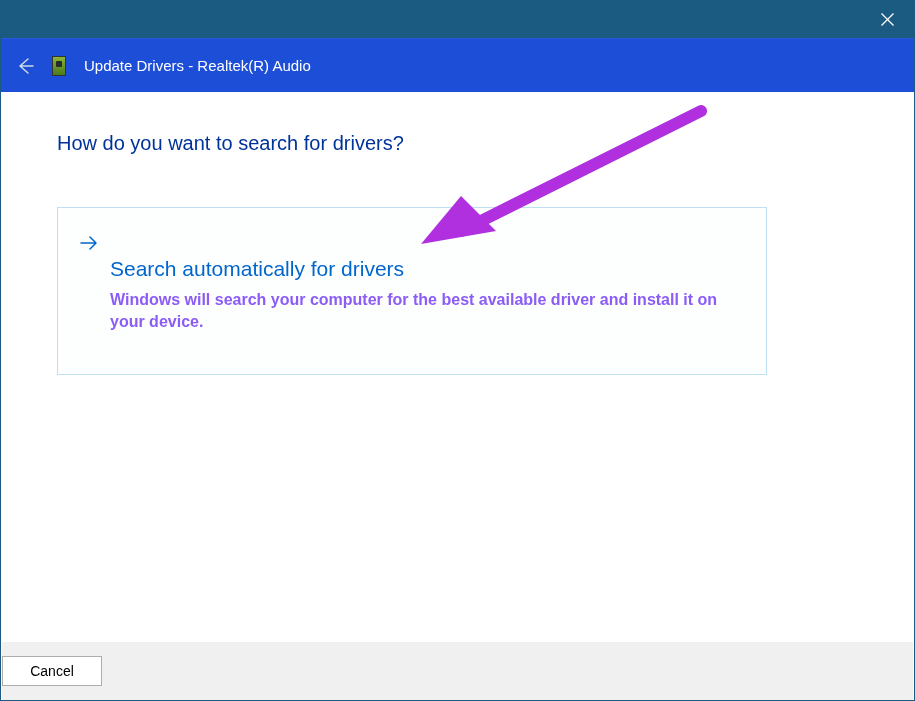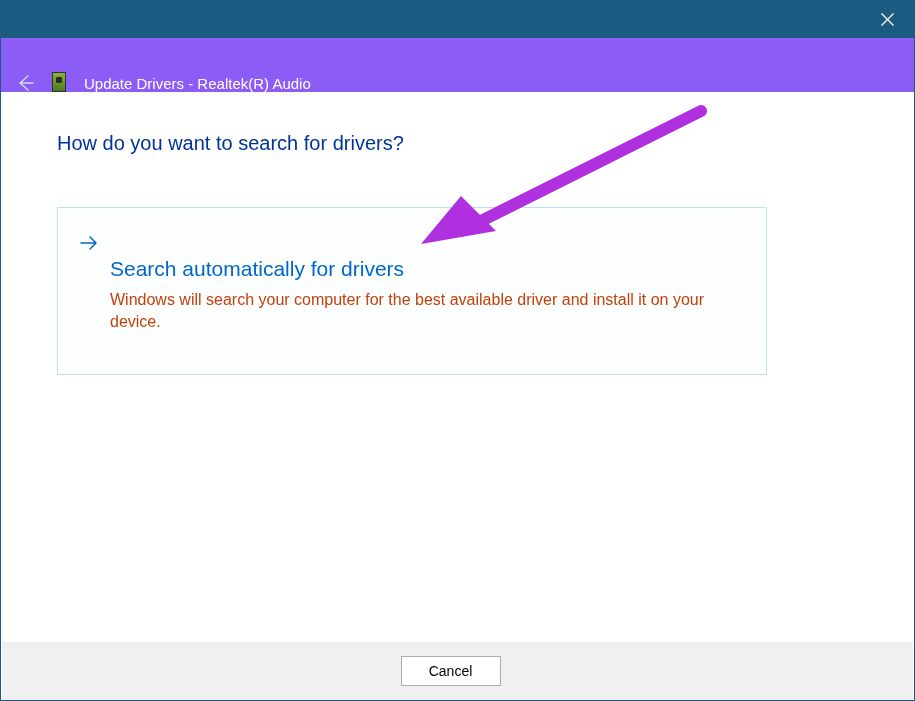--- a/index.html
+++ b/index.html
@@ -30,23 +30,23 @@
       justify-content: center;
       color: #ffffff;
       cursor: pointer;
     }
     .close-btn svg {
       width: 13px;
       height: 13px;
     }
     .headerbar {
       height: 54px;
-      background: #8b5cf6;
-      display: flex;
-      align-items: flex-end;
+      background: #1d4ed8;
+      display: flex;
+      align-items: center;
       padding-left: 15px;
       gap: 18px;
       border-top: 1px solid rgba(255,255,255,0.05);
     }
     .back-arrow {
       color: #d0dbe2;
       cursor: pointer;
       display: flex;
       align-items: center;
     }
@@ -117,40 +117,41 @@
       flex-direction: column;
       gap: 8px;
       margin-top: 27px;
     }
     .option-title {
       color: #0066cc;
       font-size: 21px;
       font-weight: 400;
     }
     .option-desc {
-      color: #c2410c;
+      color: #8b5cf6;
       font-size: 16px;
       line-height: 1.4;
       max-width: 620px;
+      font-weight: bold;
     }
     .option-card:not(.selected) {
       padding: 0 22px 0 22px;
     }
     .option-card:not(.selected) .option-text {
       gap: 4px;
     }
     .footer {
       position: absolute;
       bottom: 0;
       left: 1px;
       right: 1px;
       height: 58px;
       background: #f0f0f0;
       display: flex;
-      justify-content: center;
+      justify-content: flex-start;
       align-items: center;
       padding-right: 14px;
     }
     .cancel-btn {
       width: 100px;
       height: 30px;
       background: #ffffff;
       border: 1px solid #adadad;
       font-size: 14px;
       color: #000000;

